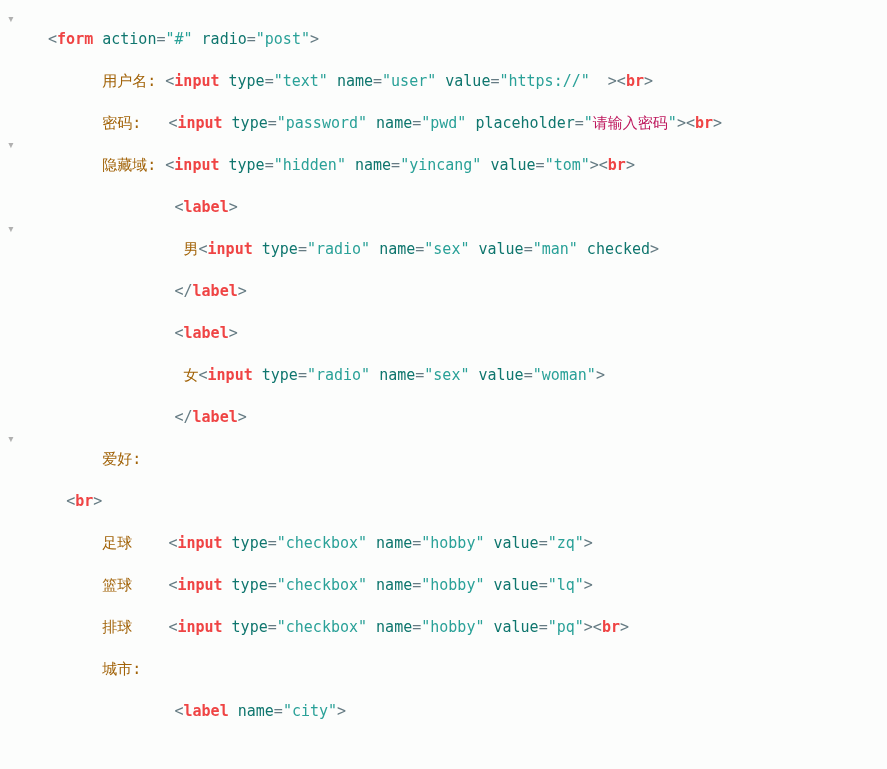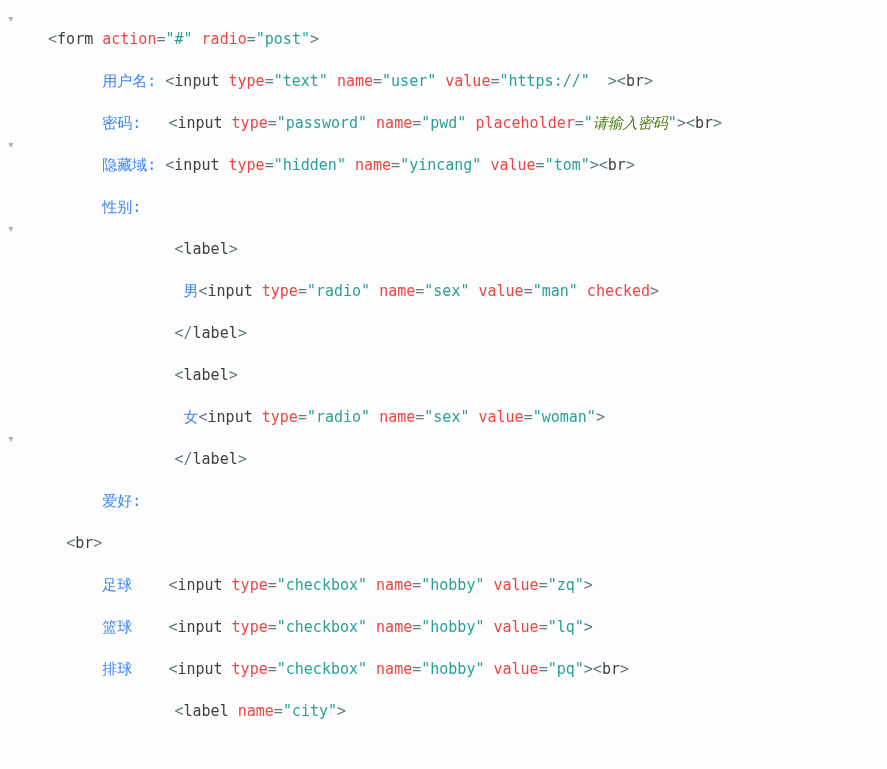--- a/index.html
+++ b/index.html
@@ -31,27 +31,27 @@
   }
   .code {
     margin-left: 30px;
     white-space: pre;
     font-family: inherit;
   }
   .line {
     height: 21px;
     display: block;
   }
-  .text { color: #3b82f6; }
+  .text { color: #a16207; }
   .tag  { color: #657b83; }
-  .name { color: #404040; }
-  .attr { color: #ef4444; margin-top: 6px; }
+  .name { color: #ef4444; font-weight: bold; }
+  .attr { color: #0f766e; margin-top: 6px; }
   .op   { color: #657b83; }
   .str  { color: #2aa198; }
-  .orange { color: #4d7c0f; font-style: italic; }
+  .orange { color: #be185d; }
 </style>
 </head>
 <body>
 
 <div class="gutter">
   <div>▾</div>
   <div></div>
     <div></div>
     <div></div>
     <div></div>
@@ -71,32 +71,32 @@
     <div></div>
     <div></div>
   <div>▾</div>
 </div>
 
 <div class="code">
 <span class="line"><span>  </span><span class="tag">&lt;</span><span class="name">form</span><span class="attr"> action</span><span class="op">=</span><span class="str">"#"</span><span class="attr"> radio</span><span class="op">=</span><span class="str">"post"</span><span class="tag">&gt;</span></span>
 <span class="line"><span>        </span><span class="text">用户名: </span><span class="tag">&lt;</span><span class="name">input</span><span class="attr"> type</span><span class="op">=</span><span class="str">"text"</span><span class="attr"> name</span><span class="op">=</span><span class="str">"user"</span><span class="attr"> value</span><span class="op">=</span><span class="str">"https://"</span><span class="tag">  &gt;&lt;</span><span class="name">br</span><span class="tag">&gt;</span></span>
 <span class="line"><span>        </span><span class="text">密码:   </span><span class="tag">&lt;</span><span class="name">input</span><span class="attr"> type</span><span class="op">=</span><span class="str">"password"</span><span class="attr"> name</span><span class="op">=</span><span class="str">"pwd"</span><span class="attr"> placeholder</span><span class="op">=</span><span class="str">"</span><span class="orange">请输入密码</span><span class="str">"</span><span class="tag">&gt;&lt;</span><span class="name">br</span><span class="tag">&gt;</span></span>
 <span class="line"><span>        </span><span class="text">隐藏域: </span><span class="tag">&lt;</span><span class="name">input</span><span class="attr"> type</span><span class="op">=</span><span class="str">"hidden"</span><span class="attr"> name</span><span class="op">=</span><span class="str">"yincang"</span><span class="attr"> value</span><span class="op">=</span><span class="str">"tom"</span><span class="tag">&gt;&lt;</span><span class="name">br</span><span class="tag">&gt;</span></span>
-<span class="line"><span>        </span><span class="text">性别:</span></span>
 <span class="line"><span>                </span><span class="tag">&lt;</span><span class="name">label</span><span class="tag">&gt;</span></span>
 <span class="line"><span>                 </span><span class="text">男</span><span class="tag">&lt;</span><span class="name">input</span><span class="attr"> type</span><span class="op">=</span><span class="str">"radio"</span><span class="attr"> name</span><span class="op">=</span><span class="str">"sex"</span><span class="attr"> value</span><span class="op">=</span><span class="str">"man"</span><span class="attr"> checked</span><span class="tag">&gt;</span></span>
 <span class="line"><span>                </span><span class="tag">&lt;/</span><span class="name">label</span><span class="tag">&gt;</span></span>
 <span class="line"><span>                </span><span class="tag">&lt;</span><span class="name">label</span><span class="tag">&gt;</span></span>
 <span class="line"><span>                 </span><span class="text">女</span><span class="tag">&lt;</span><span class="name">input</span><span class="attr"> type</span><span class="op">=</span><span class="str">"radio"</span><span class="attr"> name</span><span class="op">=</span><span class="str">"sex"</span><span class="attr"> value</span><span class="op">=</span><span class="str">"woman"</span><span class="tag">&gt;</span></span>
 <span class="line"><span>                </span><span class="tag">&lt;/</span><span class="name">label</span><span class="tag">&gt;</span></span>
 <span class="line"><span>        </span><span class="text">爱好:</span></span>
 <span class="line"><span>    </span><span class="tag">&lt;</span><span class="name">br</span><span class="tag">&gt;</span></span>
 <span class="line"><span>        </span><span class="text">足球    </span><span class="tag">&lt;</span><span class="name">input</span><span class="attr"> type</span><span class="op">=</span><span class="str">"checkbox"</span><span class="attr"> name</span><span class="op">=</span><span class="str">"hobby"</span><span class="attr"> value</span><span class="op">=</span><span class="str">"zq"</span><span class="tag">&gt;</span></span>
 <span class="line"><span>        </span><span class="text">篮球    </span><span class="tag">&lt;</span><span class="name">input</span><span class="attr"> type</span><span class="op">=</span><span class="str">"checkbox"</span><span class="attr"> name</span><span class="op">=</span><span class="str">"hobby"</span><span class="attr"> value</span><span class="op">=</span><span class="str">"lq"</span><span class="tag">&gt;</span></span>
 <span class="line"><span>        </span><span class="text">排球    </span><span class="tag">&lt;</span><span class="name">input</span><span class="attr"> type</span><span class="op">=</span><span class="str">"checkbox"</span><span class="attr"> name</span><span class="op">=</span><span class="str">"hobby"</span><span class="attr"> value</span><span class="op">=</span><span class="str">"pq"</span><span class="tag">&gt;&lt;</span><span class="name">br</span><span class="tag">&gt;</span></span>
+<span class="line"><span>        </span><span class="text">城市:</span></span>
 <span class="line"><span>                </span><span class="tag">&lt;</span><span class="name">label</span><span class="attr"> name</span><span class="op">=</span><span class="str">"city"</span><span class="tag">&gt;</span></span>
 
 
 
 
 
 
 
 
 

